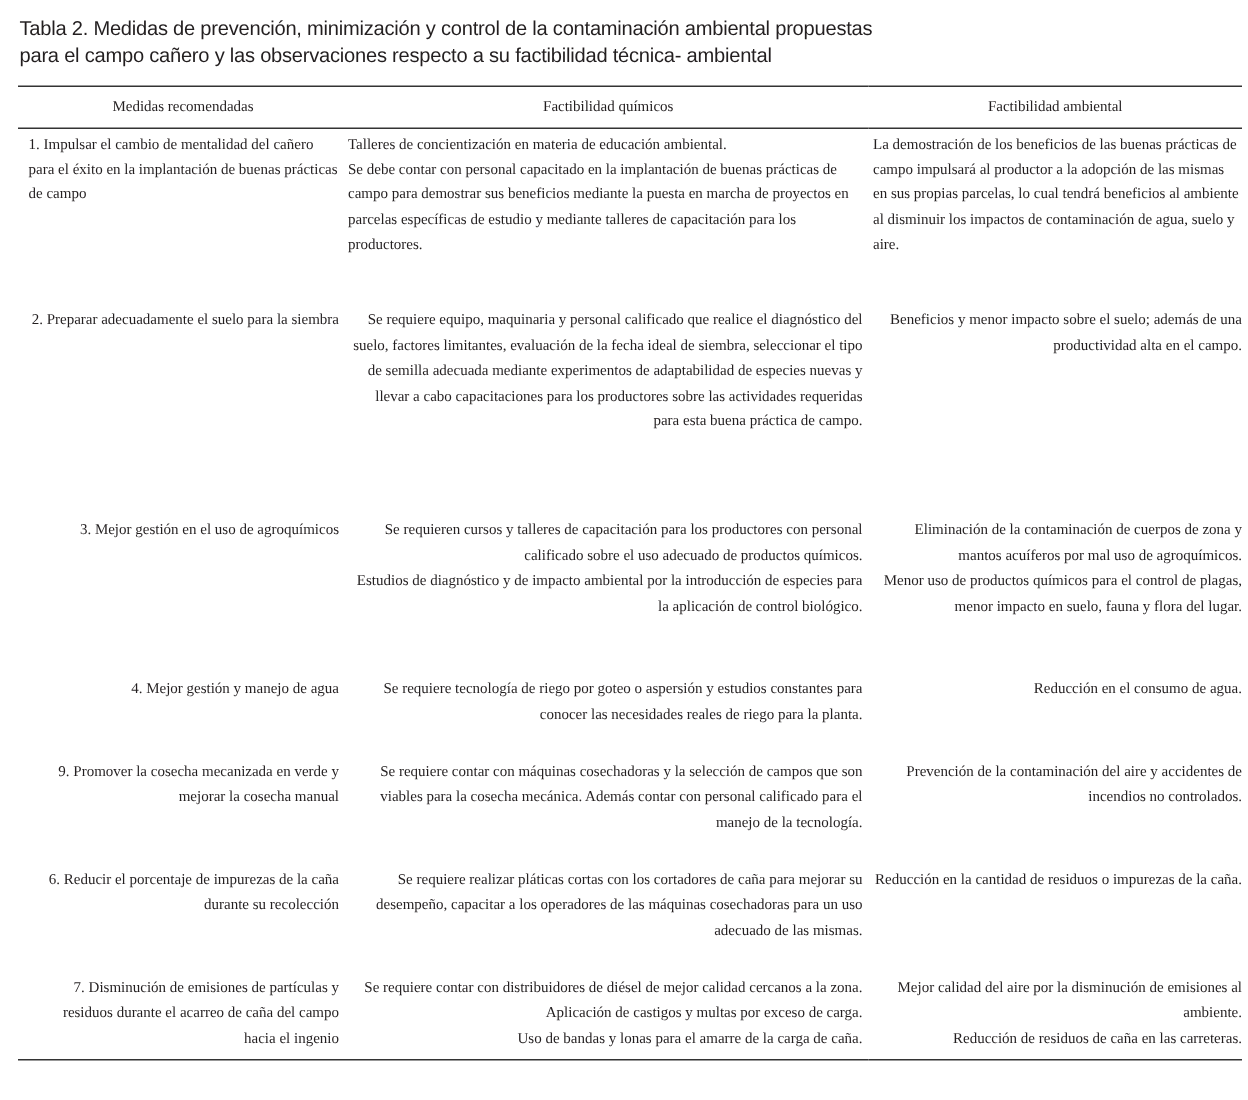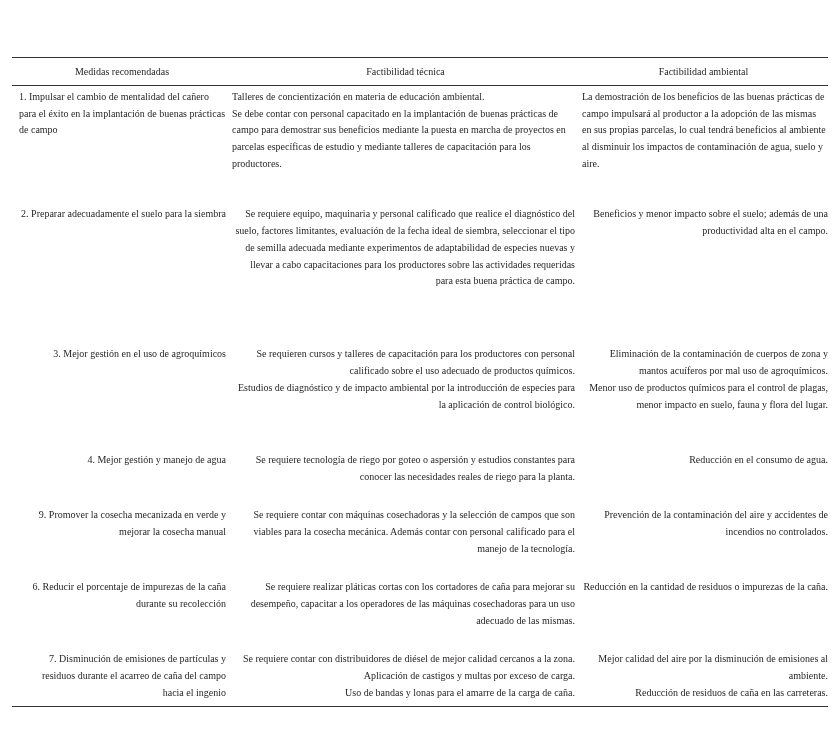--- a/index.html
+++ b/index.html
@@ -60,32 +60,34 @@
     td.measure { padding-left: 7px !important; padding-right: 6px !important; }
     td.tech { padding-left: 0 !important; padding-right: 4px !important; }
     td.env { padding-left: 3px !important; }
     .row-gap td { padding-top: 5px !important; text-align: right; }
     .cell-line { display: block; }
   </style>
 </head>
 <body>
 
 <div class="caption">
+  <span>Tabla 2. Medidas de prevención, minimización y control de la contaminación ambiental propuestas</span>
+  <span>para el campo cañero y las observaciones respecto a su factibilidad técnica- ambiental</span>
 </div>
 
 <table class="data-table">
   <colgroup>
     <col class="c1">
       <col class="c2">
       <col class="c3">
   </colgroup>
   <thead>
     <tr>
       <th>Medidas recomendadas</th>
-      <th>Factibilidad técnica</th>
+      <th>Factibilidad químicos</th>
       <th>Factibilidad ambiental</th>
     </tr>
   </thead>
   <tbody>
     <tr style="height:116px">
       <td class="measure" style="padding-top:3px">1.  Impulsar el cambio de mentalidad del cañero para el éxito en la implantación de buenas prácticas de campo</td>
       <td class="tech" style="padding-top:3px">
         <span class="cell-line">Talleres de concientización en materia de educación ambiental.</span>
         <span class="cell-line">Se debe contar con personal capacitado en la implantación de buenas prácticas de campo para demostrar sus beneficios mediante la puesta en marcha de proyectos en parcelas específicas de estudio y mediante talleres de capacitación para los productores.</span>
       </td>

